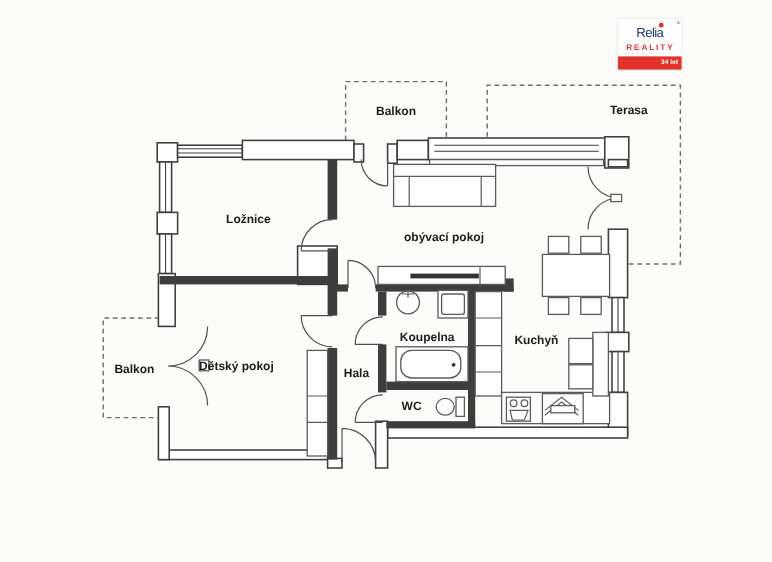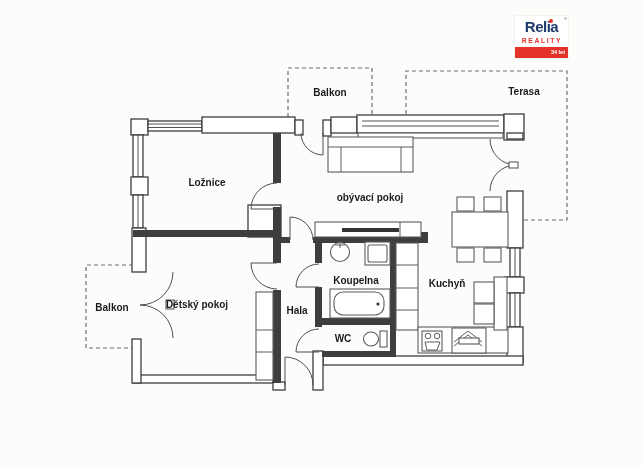--- a/index.html
+++ b/index.html
@@ -17,21 +17,21 @@
   .door{stroke:#4f4f4f;stroke-width:1;fill:none;}
   .furn{fill:#ffffff;stroke:#5c5c5c;stroke-width:1.1;}
   .furnline{stroke:#5c5c5c;stroke-width:1;fill:none;}
   .furndark{fill:#333333;stroke:none;}
   .lbl{font-family:"Liberation Sans",sans-serif;font-size:10px;font-weight:bold;
        fill:#1b1b1b;text-anchor:middle;}
   
   .logo{position:absolute;left:515px;top:16px;width:53px;background:#ffffff;
         text-align:center;box-shadow:0 0 0 1px #f1f1ee;}
   .logo-name-wrap{position:relative;display:block;line-height:1;padding-top:3px;}
-  .logo-name{font-family:"Liberation Sans",sans-serif;font-weight:bold;font-size:15px;
+  .logo-name{font-family:"Liberation Sans",sans-serif;font-weight:normal;font-size:11px;
              color:#1d3a6d;letter-spacing:-0.5px;margin-top:16px;}
   .logo-dot{position:absolute;top:3px;left:64%;width:4px;height:4px;border-radius:50%;
             background:#e2322a;}
   .logo-reg{position:absolute;top:1px;right:1px;font-size:4px;color:#1d3a6d;}
   .logo-sub{display:block;font-family:"Liberation Sans",sans-serif;font-weight:bold;
             font-size:6.8px;color:#e2322a;letter-spacing:1.6px;padding:2px 0 3px 1px;}
   .logo-bar{display:block;background:#e2322a;color:#ffffff;font-size:5.5px;
             font-weight:bold;text-align:right;padding:2px 3px 2px 0;line-height:1.2;}
 </style>
 </head>

